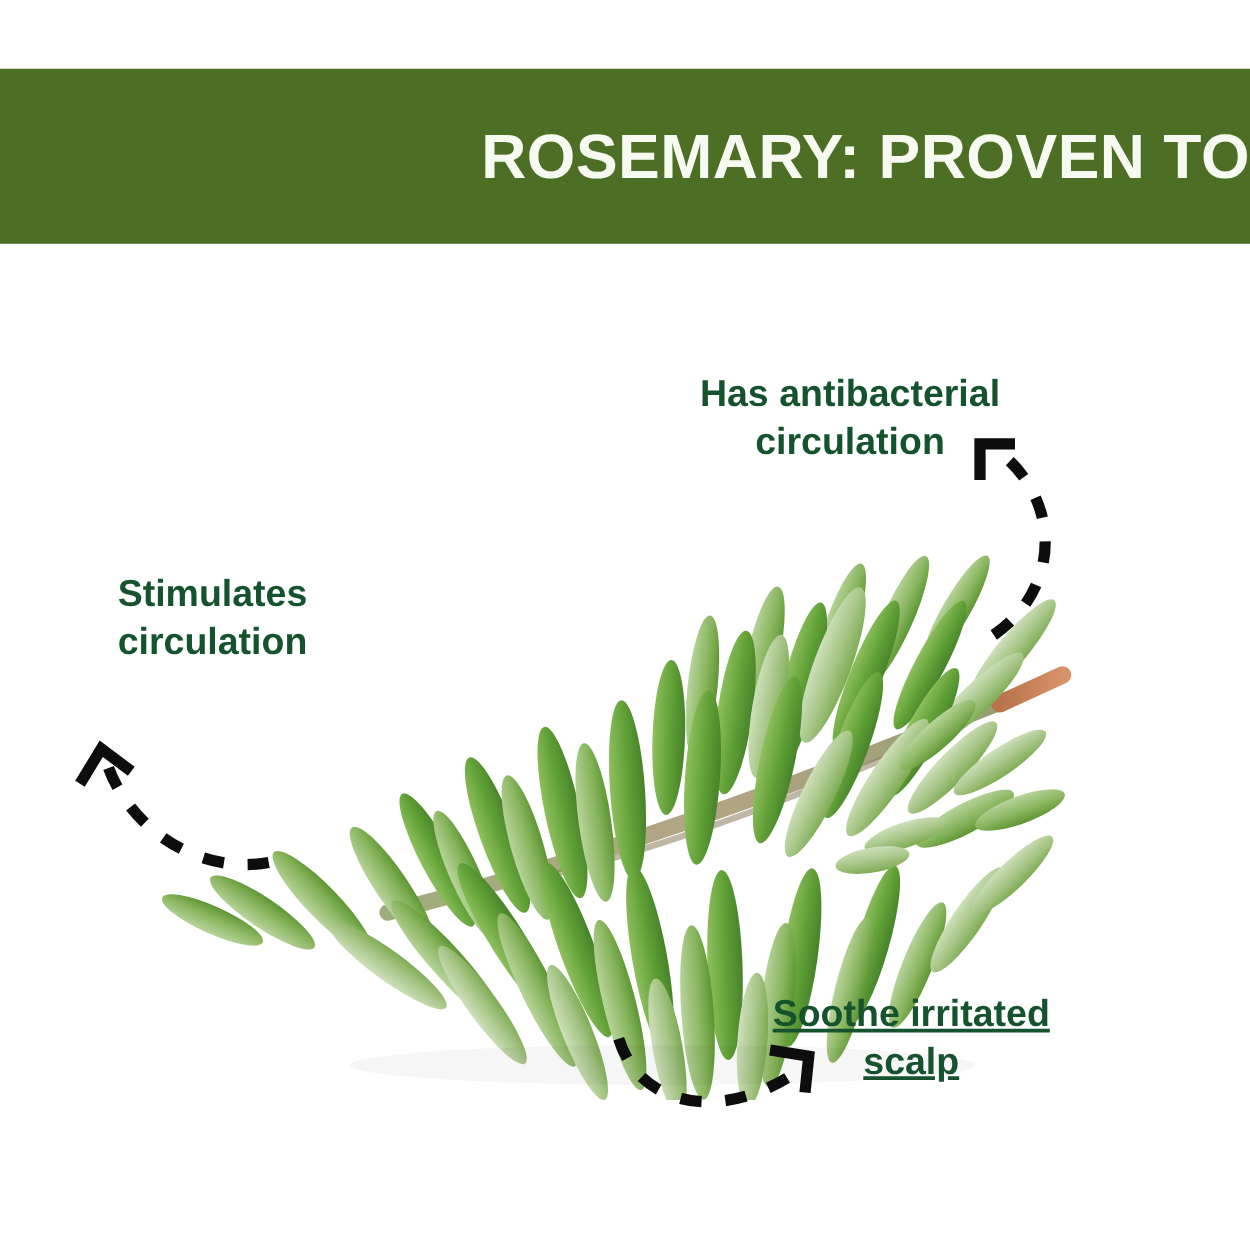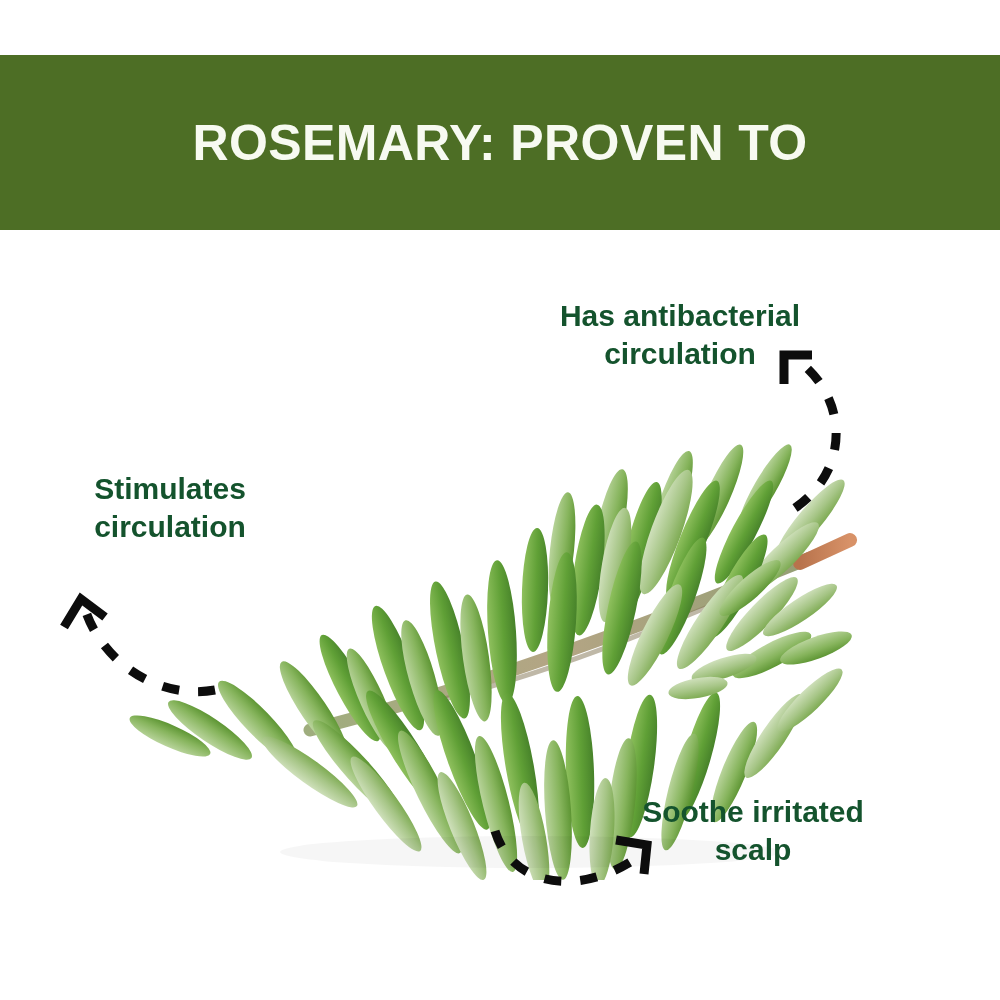--- a/index.html
+++ b/index.html
@@ -18,25 +18,25 @@
     background: #ffffff;
     overflow: hidden;
   }
 
   
   .header-band {
     position: absolute;
     left: 0;
     top: 55px;
     width: 1000px;
-    height: 175px;
+    height: 140px;
     background: #4d6e25;
     display: flex;
     flex-direction: column;
-    align-items: center;
+    align-items: flex-end;
     justify-content: center;
     box-sizing: border-box;
     padding-top: 0;
   }
   .header-line {
     color: #f7faf1;
     font-family: "Liberation Sans", sans-serif;
     font-weight: bold;
     font-size: 50px;
     line-height: 66px;
@@ -52,22 +52,22 @@
     font-family: "Liberation Sans", sans-serif;
     font-weight: bold;
     font-size: 30px;
     line-height: 38px;
     text-align: center;
     white-space: nowrap;
   }
   .callout .ln { display: block; }
 
   #callout-antibacterial { left: 500px; top: 297px; width: 360px; }
-  #callout-circulation   { left: 40px;  top: 470px; width: 260px; }
-  #callout-soothe        { left: 588px; top: 793px; width: 330px; }
+  #callout-circulation   { left: 40px;  top: 457px; width: 260px; }
+  #callout-soothe        { left: 564px; top: 793px; width: 330px; text-decoration: underline; }
 
   
   .arrow-svg {
     position: absolute;
     overflow: visible;
     pointer-events: none;
   }
   .arrow-dash {
     fill: none;
     stroke: #0d0d0d;

